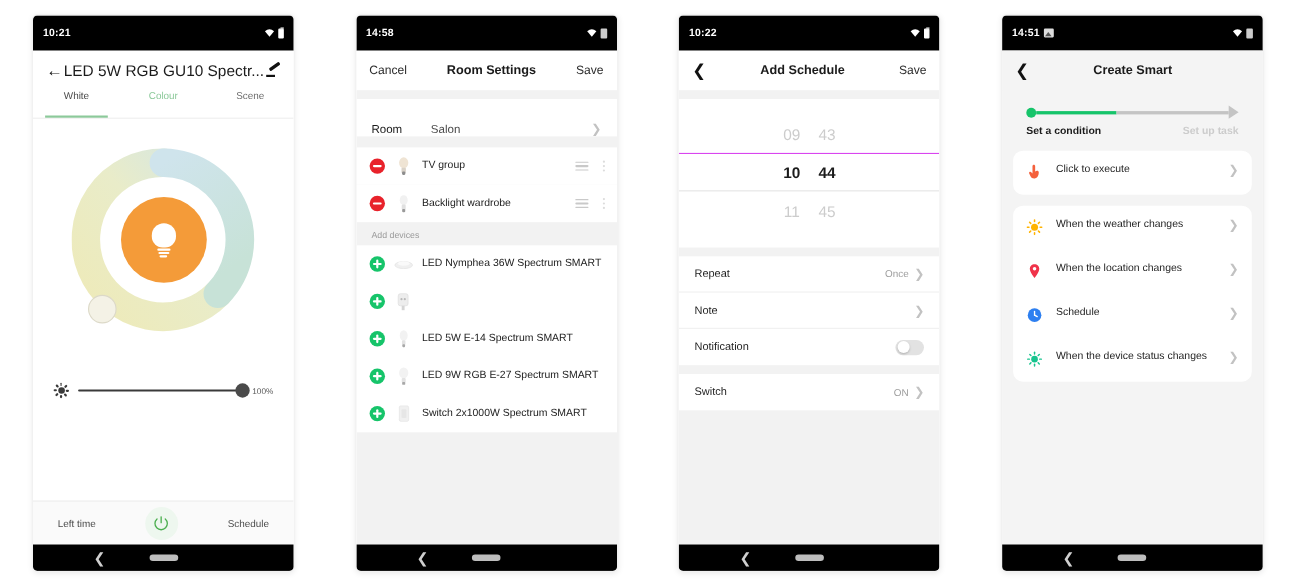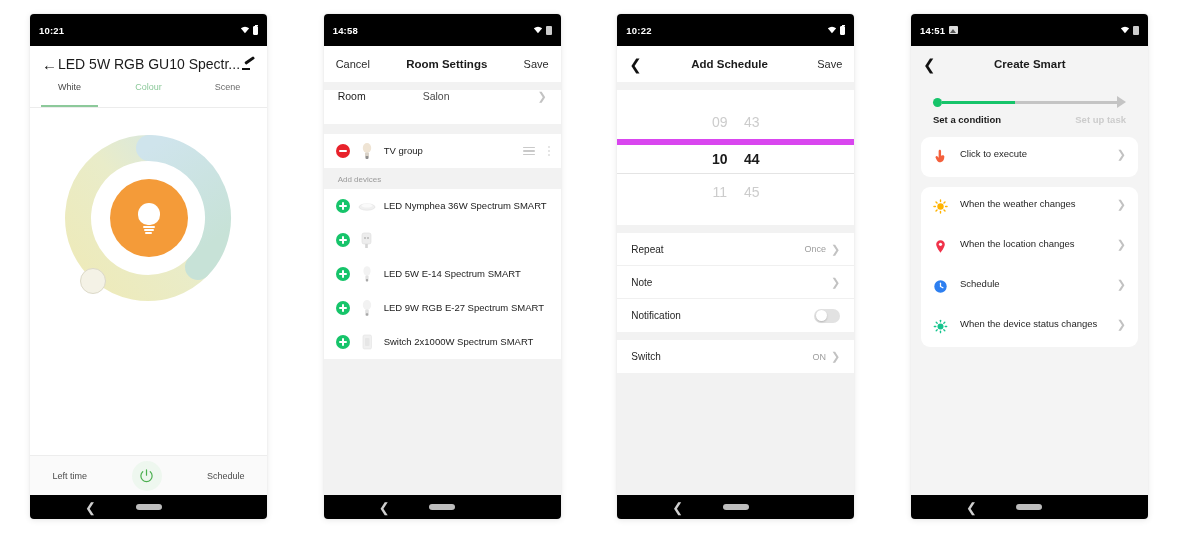--- a/index.html
+++ b/index.html
@@ -119,21 +119,21 @@
   .power {
     width:30px; height:30px; border-radius:50%;
     background:#eef7ef; display:flex; align-items:center; justify-content:center;
   }
   .power svg { display:block; }
 
   
   .p2-body { flex:1; background:#f2f2f2; overflow:hidden; display:flex; flex-direction:column; }
   .gap8 { height:8px; }
   .gap10 { height:10px; }
-  .row-room { background:#fff; height:34px; display:flex; align-items:flex-start; padding:0 14px;gap:31px; }
+  .row-room { background:#fff; height:34px; display:flex; align-items:flex-end; padding:0 14px; }
   .room-key { font-size:10.5px; color:#1b1b1b; width:54px; }
   .room-val { font-size:10.5px; color:#4a4a4a; flex:1; }
   .chev { color:#c2c2c2; font-size:11px; }
 
   .dev-row { background:#fff; height:34px; display:flex; align-items:center; padding:0 10px 0 12px; gap:8px; }
   .minus { width:14px; height:14px; border-radius:50%; background:#e8222b; position:relative; flex:0 0 auto; }
   .minus::after{content:"";position:absolute;left:3px;top:6px;width:8px;height:2px;background:#fff;border-radius:1px;}
   .plus { width:14px; height:14px; border-radius:50%; background:#16c46a; position:relative; flex:0 0 auto; }
   .plus::before{content:"";position:absolute;left:3px;top:6px;width:8px;height:2px;background:#fff;border-radius:1px;}
   .plus::after{content:"";position:absolute;left:6px;top:3px;width:2px;height:8px;background:#fff;border-radius:1px;}
@@ -147,21 +147,21 @@
   .sect-label { padding: 7px 14px 5px; font-size:8px; color:#9a9a9a; }
   .dev-list { background:#fff; }
   .dev-item { display:flex; align-items:center; gap:8px; padding: 7px 12px; min-height:34px; }
 
   
   .p3-body { flex:1; background:#f2f2f2; display:flex; flex-direction:column; overflow:hidden; }
   .picker { background:#fff; padding: 14px 0 16px; }
   .pk-row { height:35px; display:flex; align-items:center; justify-content:center; gap:12px; }
   .pk-row span { display:inline-block; min-width:20px; text-align:center; }
   .pk-dim { color:#cccccc; font-size:14px; }
-  .pk-sel { color:#1b1b1b; font-size:14px; font-weight:bold; border-top:6px solid #d946ef; border-bottom:1px solid #e4e4e4; width:100%; }
+  .pk-sel { color:#1b1b1b; font-size:14px; font-weight:bold; border-top:1px solid #d946ef; border-bottom:1px solid #e4e4e4; width:100%; }
   .opt-list { background:#fff; }
   .opt-row { height:33px; display:flex; align-items:center; padding:0 14px; border-bottom:1px solid #f0f0f0; }
   .opt-row:last-child { border-bottom:none; }
   .opt-key { flex:1; font-size:10px; color:#1f1f1f; }
   .opt-val { font-size:9px; color:#9d9d9d; margin-right:5px; }
   .toggle { width:26px; height:14px; border-radius:9px; background:#e2e2e2; position:relative; }
   .toggle::after{content:"";position:absolute;left:1.5px;top:1.5px;width:11px;height:11px;border-radius:50%;background:#fff;box-shadow:0 1px 2px rgba(0,0,0,.2);}
 
   
   .p4-body { flex:1; background:#f4f4f4; display:flex; flex-direction:column; padding: 0 10px; overflow:hidden; }
@@ -239,20 +239,37 @@
               <div class="bulb-base">
                   <i></i>
                   <i></i>
                   <i></i>
                 </div>
             </div>
           </div>
           <div class="knob"></div>
         </div>
 
+        <div class="slider-row">
+          <span class="sun">
+            <span class="sun-core"></span>
+            <span class="sun-ray" style="transform:rotate(0deg)"></span>
+            <span class="sun-ray" style="transform:rotate(45deg)"></span>
+            <span class="sun-ray" style="transform:rotate(90deg)"></span>
+            <span class="sun-ray" style="transform:rotate(135deg)"></span>
+            <span class="sun-ray" style="transform:rotate(180deg)"></span>
+            <span class="sun-ray" style="transform:rotate(225deg)"></span>
+            <span class="sun-ray" style="transform:rotate(270deg)"></span>
+            <span class="sun-ray" style="transform:rotate(315deg)"></span>
+          </span>
+          <span class="track">
+              <span class="thumb"></span>
+            </span>
+          <span class="pct">100%</span>
+        </div>
       </div>
 
       <div class="p1-foot">
         <span class="foot-lbl">Left time</span>
         <span class="power">
           <svg width="15" height="15" viewBox="0 0 20 20">
             <path d="M5 5 A7.5 7.5 0 1 0 15 5" fill="none" stroke="#4caf50" stroke-width="1.6" stroke-linecap="round"></path>
             <line x1="10" y1="2.5" x2="10" y2="9.5" stroke="#4caf50" stroke-width="1.6" stroke-linecap="round"></line>
           </svg>
         </span>
@@ -301,20 +318,41 @@
           <div class="dev-row">
             <span class="minus"></span>
             <span class="thumbimg">
               <svg width="16" height="18" viewBox="0 0 16 18">
                   <ellipse cx="8" cy="6" rx="4.2" ry="5" fill="#efe4d4"></ellipse>
                   <rect x="6" y="10.5" width="4" height="5" rx="1" fill="#d9d2c8"></rect>
                   <rect x="6.5" y="14" width="3" height="3" rx="1" fill="#8d8d8d"></rect>
                 </svg>
             </span>
             <span class="dev-name">TV group</span>
+            <span class="handle">
+                <i></i>
+                <i></i>
+                <i></i>
+              </span>
+            <span class="dots">
+                <i></i>
+                <i></i>
+                <i></i>
+              </span>
+          </div>
+          <div class="dev-row">
+            <span class="minus"></span>
+            <span class="thumbimg">
+              <svg width="16" height="18" viewBox="0 0 16 18">
+                  <ellipse cx="8" cy="6" rx="3.6" ry="4.6" fill="#f1f1f1"></ellipse>
+                  <rect x="6.2" y="10" width="3.6" height="5" rx="1" fill="#e0e0e0"></rect>
+                  <rect x="6.6" y="14" width="2.8" height="3" rx="1" fill="#9a9a9a"></rect>
+                </svg>
+            </span>
+            <span class="dev-name">Backlight wardrobe</span>
             <span class="handle">
                 <i></i>
                 <i></i>
                 <i></i>
               </span>
             <span class="dots">
                 <i></i>
                 <i></i>
                 <i></i>
               </span>

